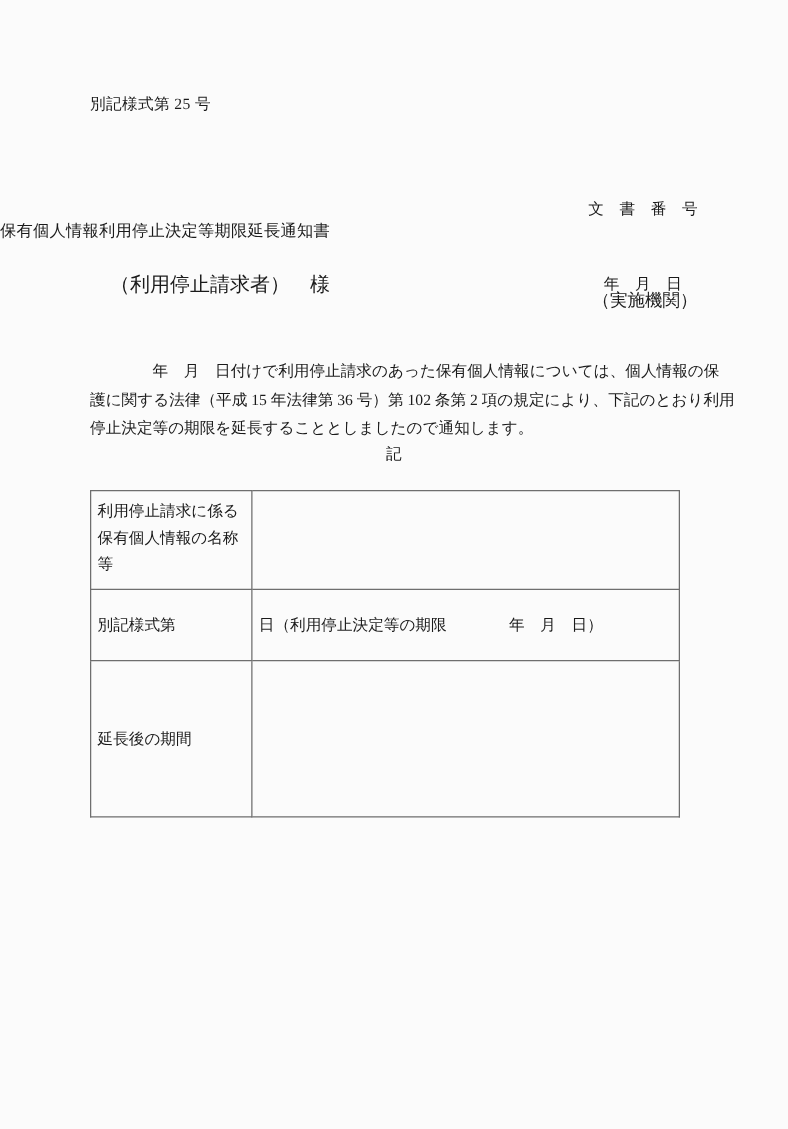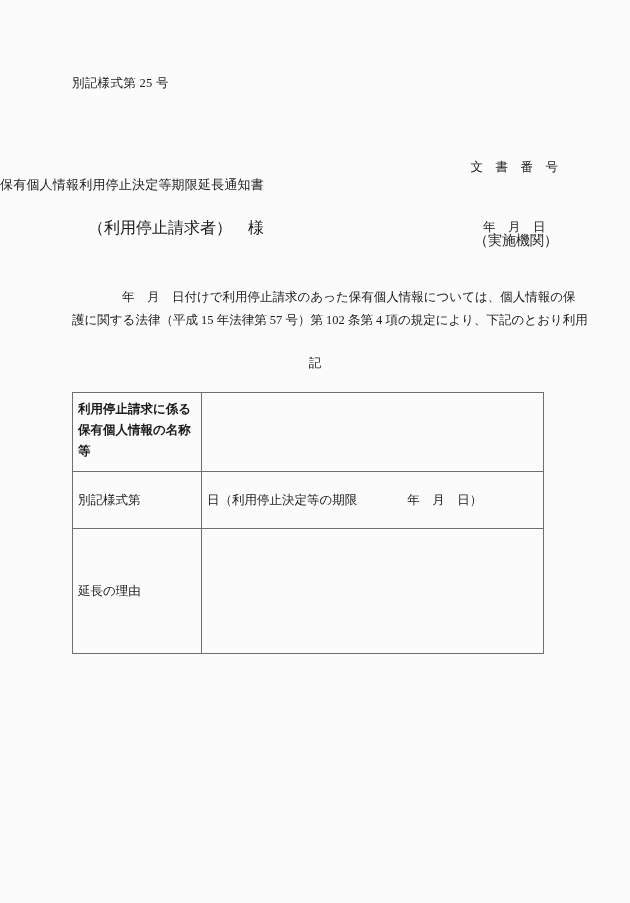--- a/index.html
+++ b/index.html
@@ -116,21 +116,21 @@
     padding: 6px 0 6px 5px;
     line-height: 21px;
     white-space: pre-line;
   }
   .form-table td.value {
     padding: 6px 22px 6px 5px;
     white-space: pre;
   }
 
   .row-name .label { vertical-align: top; padding-top: 7px; }
-  .row-name td { height: 66px; font-weight: bold; }
+  .row-name td { height: 66px; }
   .row-period td { height: 44px; }
   .row-reason td { height: 112px; }
   .row-reason .label { vertical-align: middle; }
 </style>
 </head>
 <body>
 
 <div class="page">
 
   <div class="form-no">別記様式第 25 号</div>
@@ -141,37 +141,38 @@
   </div>
 
   <div class="doc-title">保有個人情報利用停止決定等期限延長通知書</div>
 
   <div class="addressee">（利用停止請求者）　様</div>
 
   <div class="agency">（実施機関）</div>
 
   <div class="body-para">
     <span class="line">　　　　年　月　日付けで利用停止請求のあった保有個人情報については、個人情報の保</span>
-    <span class="line">護に関する法律（平成 15 年法律第 57 号）第 102 条第 4 項の規定により、下記のとおり利用</span>
+    <span class="line">護に関する法律（平成 15 年法律第 36 号）第 102 条第 2 項の規定により、下記のとおり利用</span>
+    <span class="line">停止決定等の期限を延長することとしましたので通知します。</span>
   </div>
 
   <div class="ki-mark">記</div>
 
   <table class="form-table">
     <tbody>
       <tr class="row-name">
         <td class="label">利用停止請求に係る
 保有個人情報の名称
 等</td>
         <td class="value"></td>
       </tr>
       <tr class="row-period">
         <td class="label">別記様式第</td>
         <td class="value">日（利用停止決定等の期限　　　　年　月　日）</td>
       </tr>
       <tr class="row-reason">
-        <td class="label">延長の理由</td>
+        <td class="label">延長後の期間</td>
         <td class="value"></td>
       </tr>
     </tbody>
   </table>
 
 </div>
 
 </body></html>

